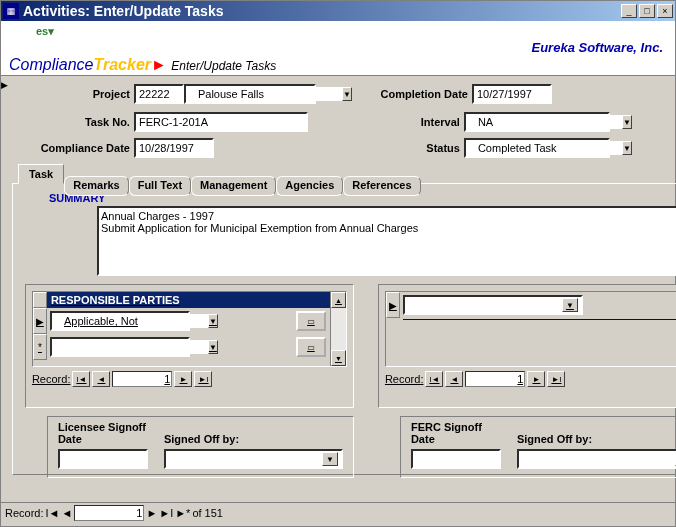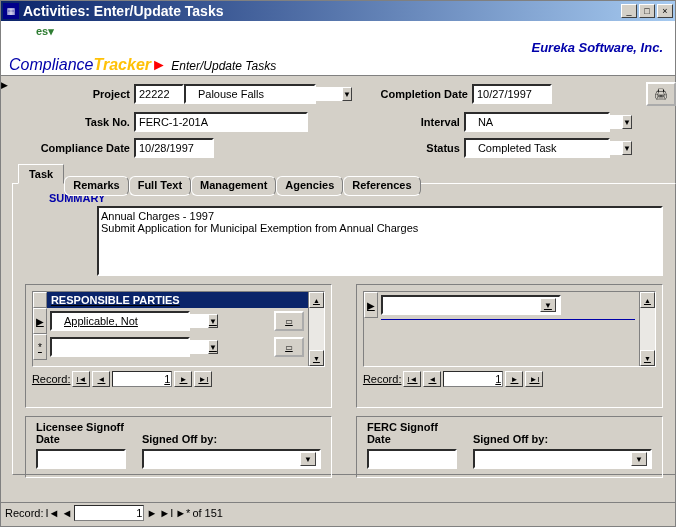--- a/index.html
+++ b/index.html
@@ -263,20 +263,21 @@
     margin-top: 8px;
   }
   .signoff-box {
     border: 1px solid;
     border-color:#808080 #fff #fff #808080;
     flex:1;
     padding: 4px 10px 8px;
     display:flex;
     gap: 16px;
     align-items:flex-end;
+    margin-left:22px;
   }
   .signoff-box label { font-weight: bold; display:block; margin-bottom:4px;}
   .footer-nav {
     height: 20px;
     border-top: 1px solid #808080;
     display:flex;align-items:center;
     padding-left: 4px;
     gap:2px;
   }
   .footer-nav input { width:70px; border:1px inset #808080; text-align:right; padding:1px; font-size:11px;}

